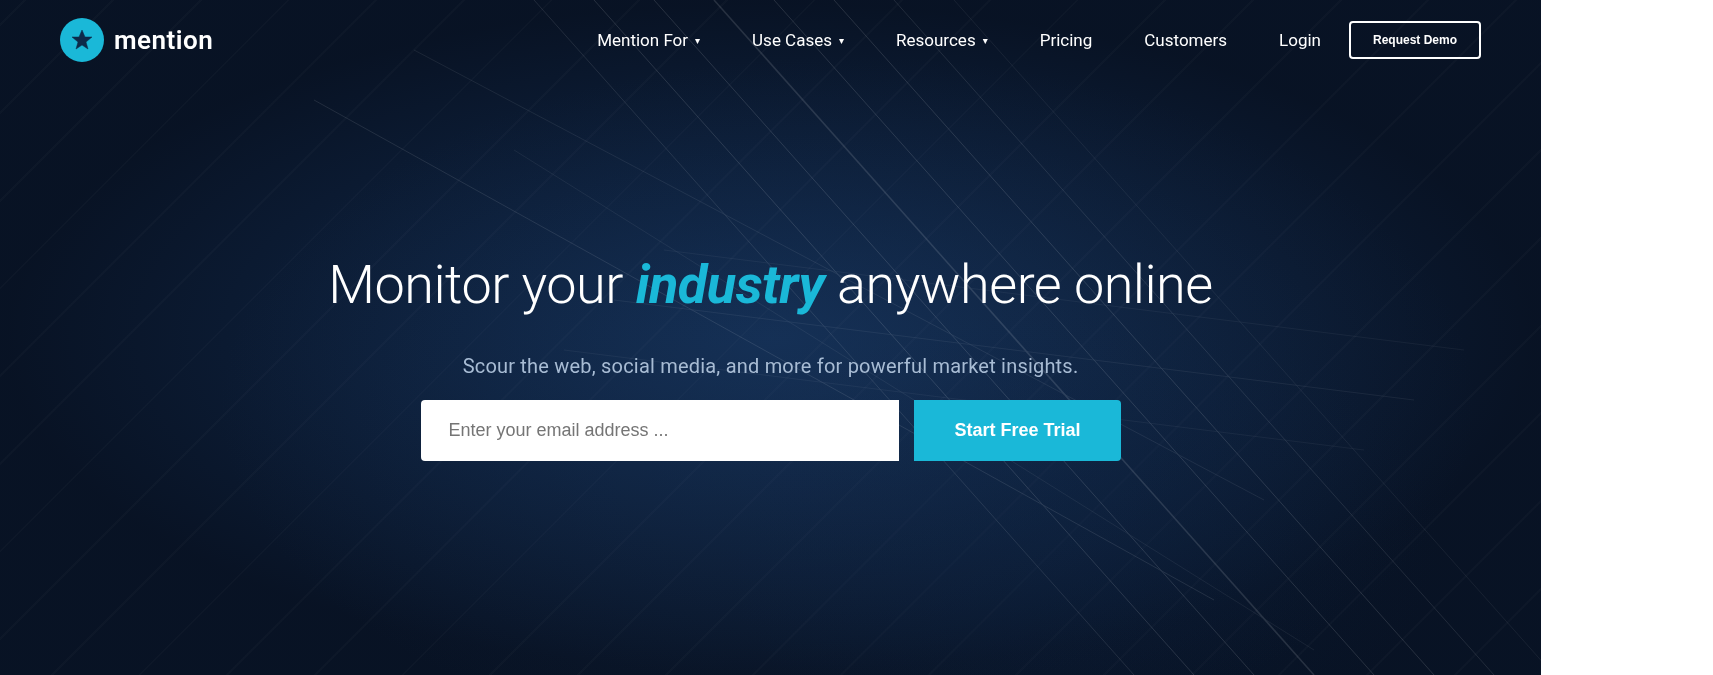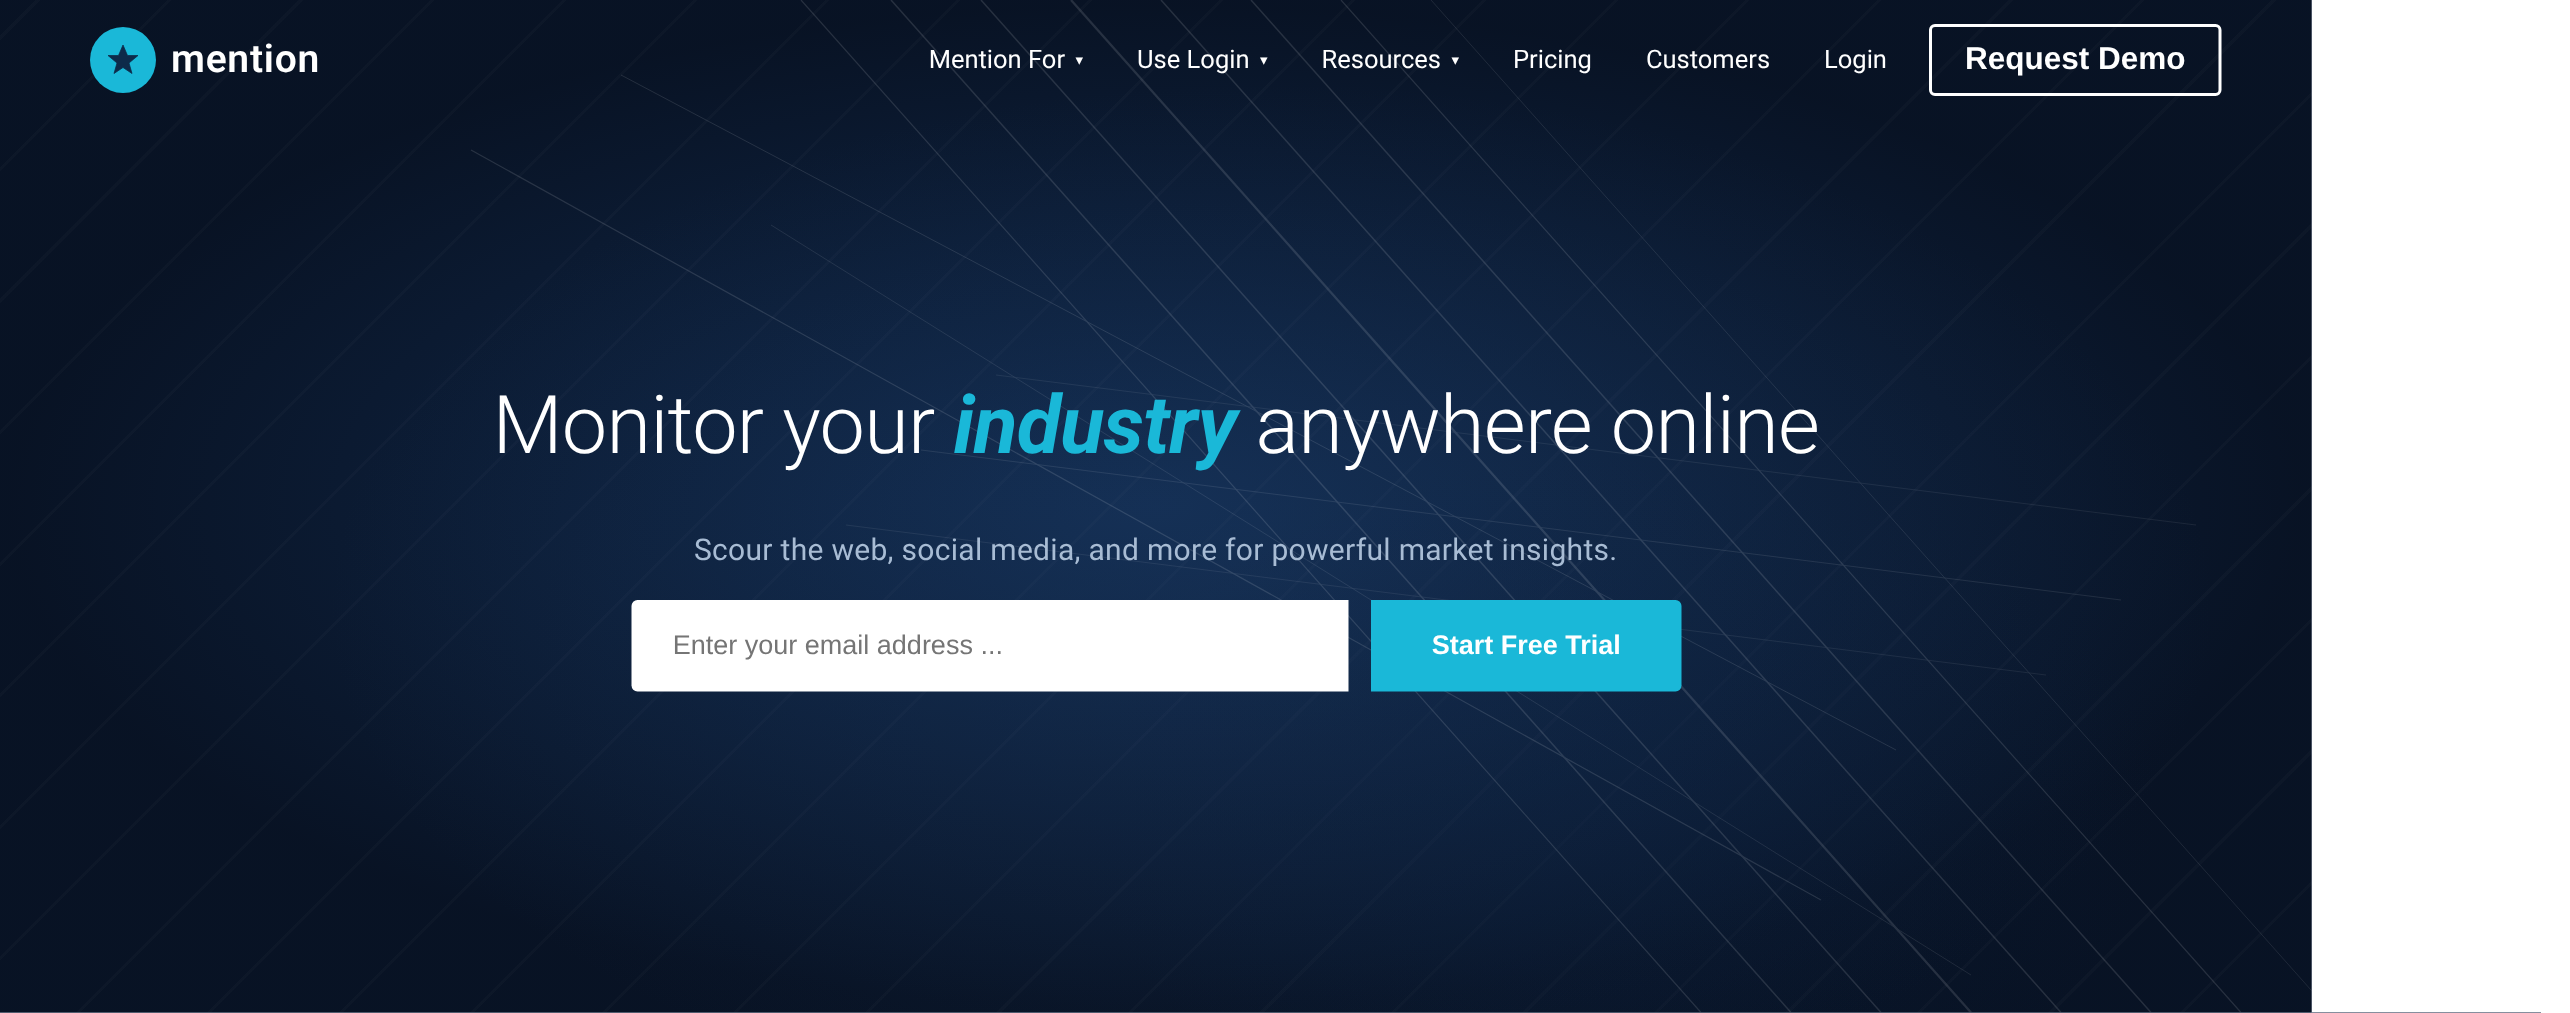--- a/index.html
+++ b/index.html
@@ -86,21 +86,21 @@
     .logo-text {
       color: #ffffff;
       font-size: 26px;
       font-weight: 600;
       letter-spacing: 0.5px;
     }
 
     .nav-links {
       display: flex;
       align-items: center;
-      gap: 8px;
+      gap: 24px;
       list-style: none;
     }
 
     .nav-links li a {
       color: #ffffff;
       text-decoration: none;
       font-size: 17px;
       font-weight: 400;
       padding: 8px 14px;
       display: flex;
@@ -119,21 +119,21 @@
       color: #ffffff !important;
       font-size: 17px !important;
     }
 
     .btn-request-demo {
       background: transparent;
       color: #ffffff;
       border: 2px solid #ffffff;
       border-radius: 4px;
       padding: 10px 22px;
-      font-size: 21px;
+      font-size: 12px;
       font-weight: 600;
       cursor: pointer;
       white-space: nowrap;
       margin-left: 14px;
     }
 
     
     .hero-content {
       position: relative;
       z-index: 5;
@@ -256,21 +256,21 @@
 
     <ul class="nav-links">
       <li>
         <a href="#">
           <span>Mention For</span>
           <span class="chevron">▾</span>
         </a>
       </li>
       <li>
         <a href="#">
-          <span>Use Login</span>
+          <span>Use Cases</span>
           <span class="chevron">▾</span>
         </a>
       </li>
       <li>
         <a href="#">
           <span>Resources</span>
           <span class="chevron">▾</span>
         </a>
       </li>
       <li>

